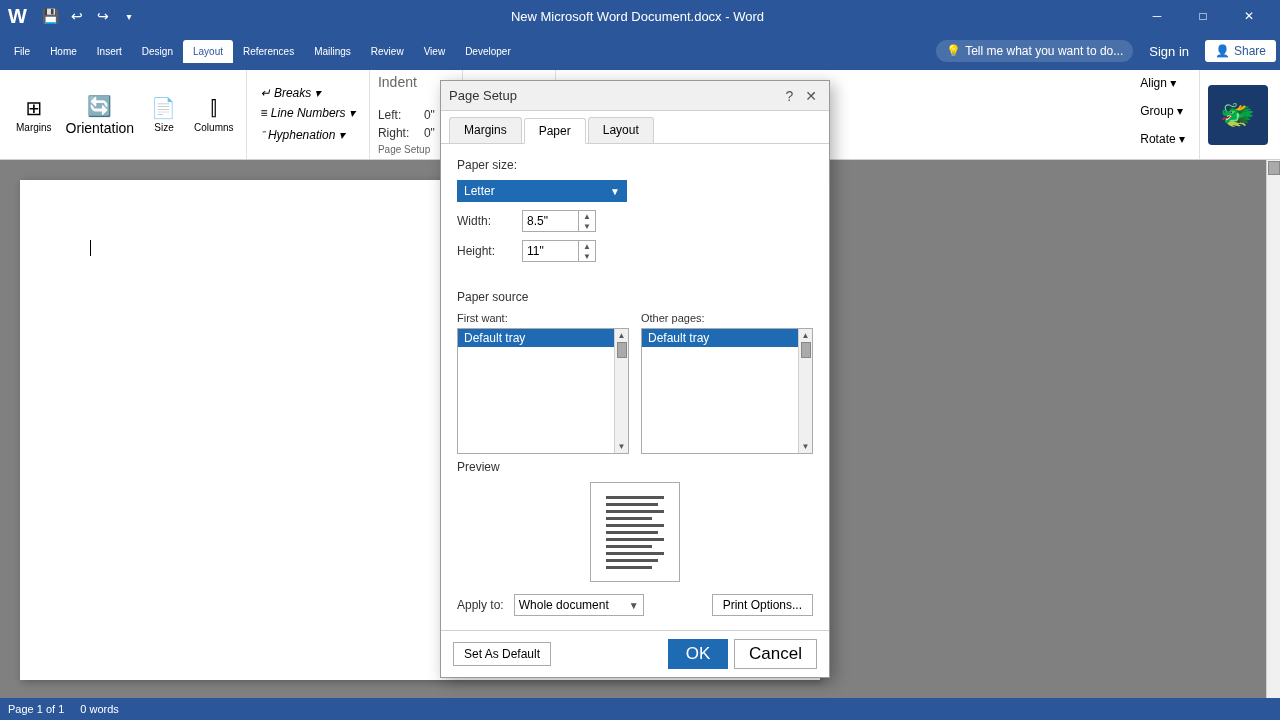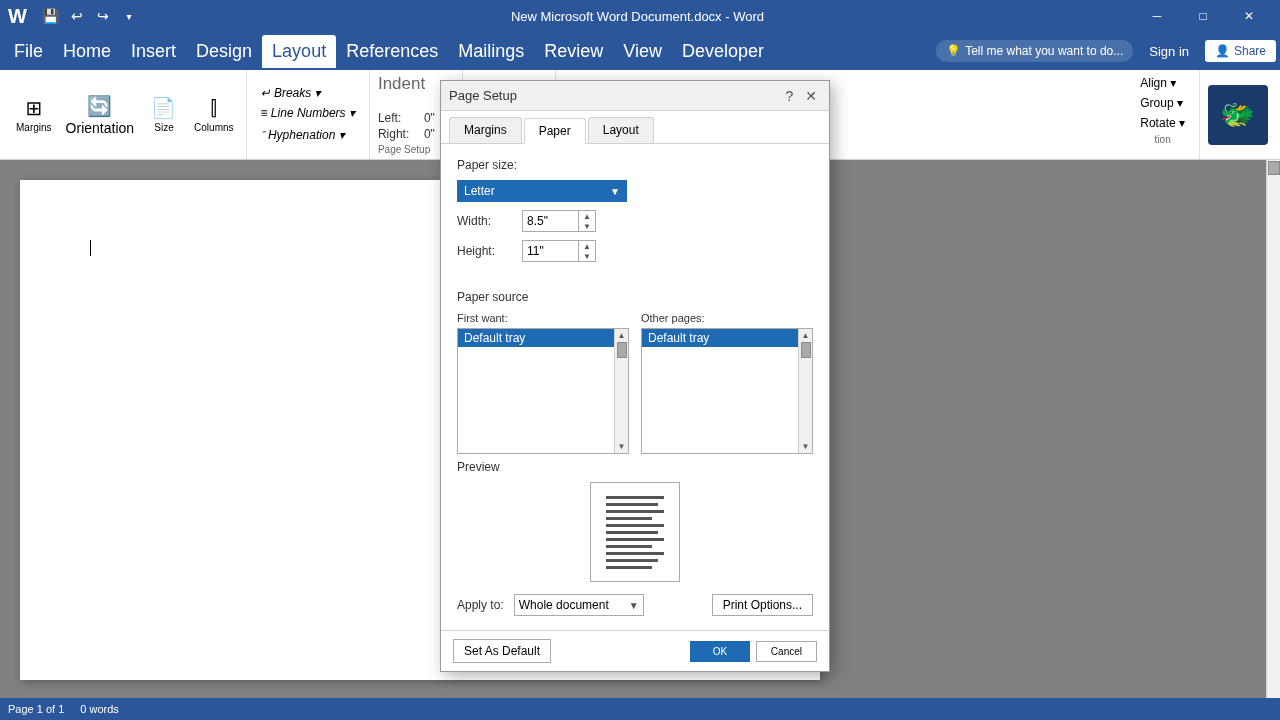--- a/index.html
+++ b/index.html
@@ -28,21 +28,21 @@
     
     .menu-bar {
       background: #2b579a;
       color: white;
       height: 38px;
       display: flex;
       align-items: center;
       padding: 0 4px;
     }
     .menu-item {
-      padding: 6px 10px; cursor: pointer; border-radius: 3px; font-size: 18px; white-space: nowrap;
+      padding: 6px 10px; cursor: pointer; border-radius: 3px; font-size: 10px; white-space: nowrap;
     }
     .menu-item.layout-active { background: white; color: #2b579a; border-radius: 3px 3px 0 0; }
     .menu-bar-right { margin-left: auto; display: flex; align-items: center; gap: 8px; }
     .sign-in-btn { color: white; font-size: 13px; cursor: pointer; padding: 4px 8px; }
     .share-btn { background: white; color: #2b579a; font-size: 12px; padding: 4px 10px; border-radius: 3px; cursor: pointer; display: flex; align-items: center; gap: 4px; }
     .tell-me { display: flex; align-items: center; gap: 4px; color: white; font-size: 12px; background: rgba(255,255,255,0.15); border-radius: 20px; padding: 4px 10px; cursor: pointer; }
 
     
     .ribbon {
       background: white;
@@ -68,21 +68,21 @@
     }
     .ribbon-small-btn {
       display: flex; align-items: center; gap: 4px; padding: 2px 6px; cursor: pointer; border-radius: 2px; font-size: 12px; white-space: nowrap;
     }
     .indent-section { display: flex; flex-direction: column; justify-content: center; padding: 4px 8px; border-right: 1px solid #e0e0e0; }
     .indent-row { display: flex; align-items: center; gap: 6px; font-size: 12px; height: 22px; }
     .indent-label { color: #333; width: 40px; }
     .indent-val { color: #333; width: 30px; }
     .spacing-section { display: flex; flex-direction: column; justify-content: center; padding: 4px 8px; border-right: 1px solid #e0e0e0; }
     .page-setup-section { display: flex; flex-direction: column; align-items: center; justify-content: center; padding: 4px 8px; border-right: 1px solid #e0e0e0; }
-    .arrange-section { display: flex; flex-direction: column; gap: 2px; padding: 4px 8px; border-right: 1px solid #e0e0e0; text-align: center; }
+    .arrange-section { display: flex; flex-direction: column; gap: 10px; padding: 4px 8px; border-right: 1px solid #e0e0e0; text-align: center; }
     .doc-page {
       background: white;
       width: 800px;
       height: 500px;
       box-shadow: 2px 2px 8px rgba(0,0,0,0.3);
       position: relative;
       padding: 60px 70px;
     }
     .cursor { display: inline-block; width: 1px; height: 16px; background: black; vertical-align: text-bottom; animation: blink 1s infinite; }
     @keyframes blink { 0%,49% { opacity:1; } 50%,100% { opacity:0; } }
@@ -186,21 +186,21 @@
       border-top: 1px solid #d0d0d0;
       padding: 8px 12px;
       display: flex;
       justify-content: space-between;
       align-items: center;
       background: white;
     }
     .dialog-footer-left {}
     .dialog-footer-right { display: flex; gap: 6px; }
     .footer-btn {
-      border: 1px solid #aaa; background: white; padding: 4px 14px; font-size: 10px; cursor: pointer; min-width: 60px;
+      border: 1px solid #aaa; background: white; padding: 4px 14px; font-size: 17px; cursor: pointer; min-width: 60px;
     }
     .footer-btn.ok { background: #1e6ab3; color: white; border-color: #1e6ab3; }
     .set-default-btn { border: 1px solid #aaa; background: white; padding: 4px 10px; font-size: 12px; cursor: pointer; }
 
     
     .status-bar {
       background: #2b579a; color: white; height: 22px; display: flex; align-items: center; padding: 0 8px; font-size: 11px; gap: 16px;
       position: fixed; bottom: 0; left: 0; right: 0;
     }
 
@@ -295,21 +295,21 @@
     </div>
   </div>
 
   <div class="ribbon-group" style="flex-direction:column; align-items:flex-start; justify-content:center; gap:2px; border-right:1px solid #e0e0e0;font-style:italic;">
     <div class="ribbon-small-btn">↵ Breaks ▾</div>
     <div class="ribbon-small-btn">≡ Line Numbers ▾</div>
     <div class="ribbon-small-btn">⁻ Hyphenation ▾</div>
   </div>
 
   <div class="indent-section">
-    <div style="font-size:17px; color:#666; margin-bottom:16px;">Indent</div>
+    <div style="font-size:14px; color:#666; margin-bottom:16px;">Indent</div>
     <div class="indent-row">
       <span class="indent-label">Left:</span>
       <span class="indent-val">0"</span>
     </div>
     <div class="indent-row">
       <span class="indent-label">Right:</span>
       <span class="indent-val">0"</span>
     </div>
     <div style="font-size:10px;color:#666;margin-top:2px;">Page Setup</div>
   </div>

